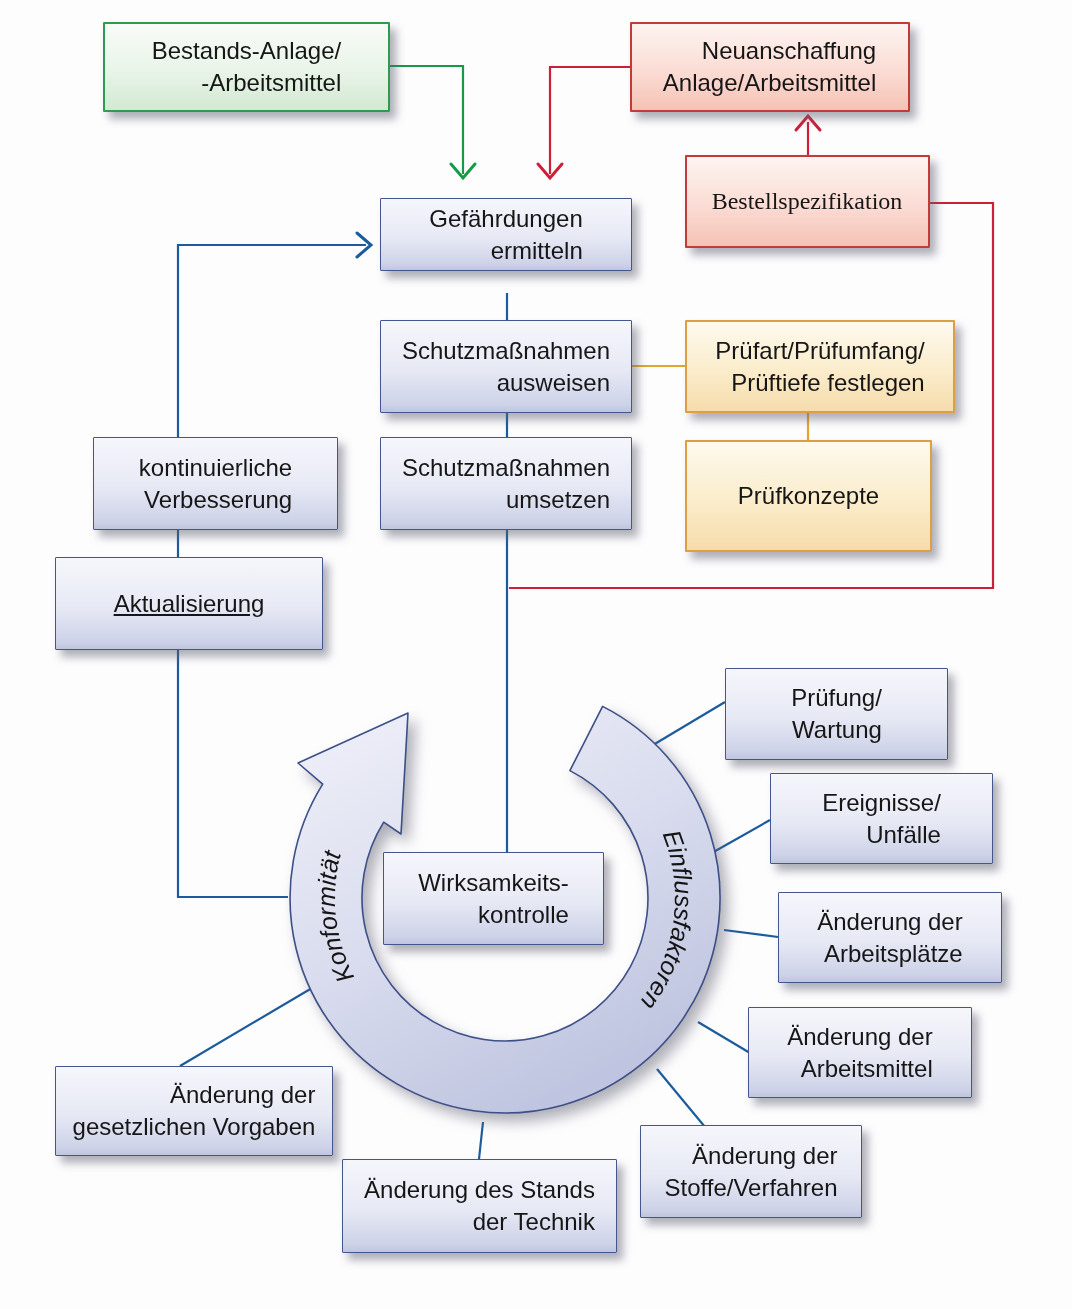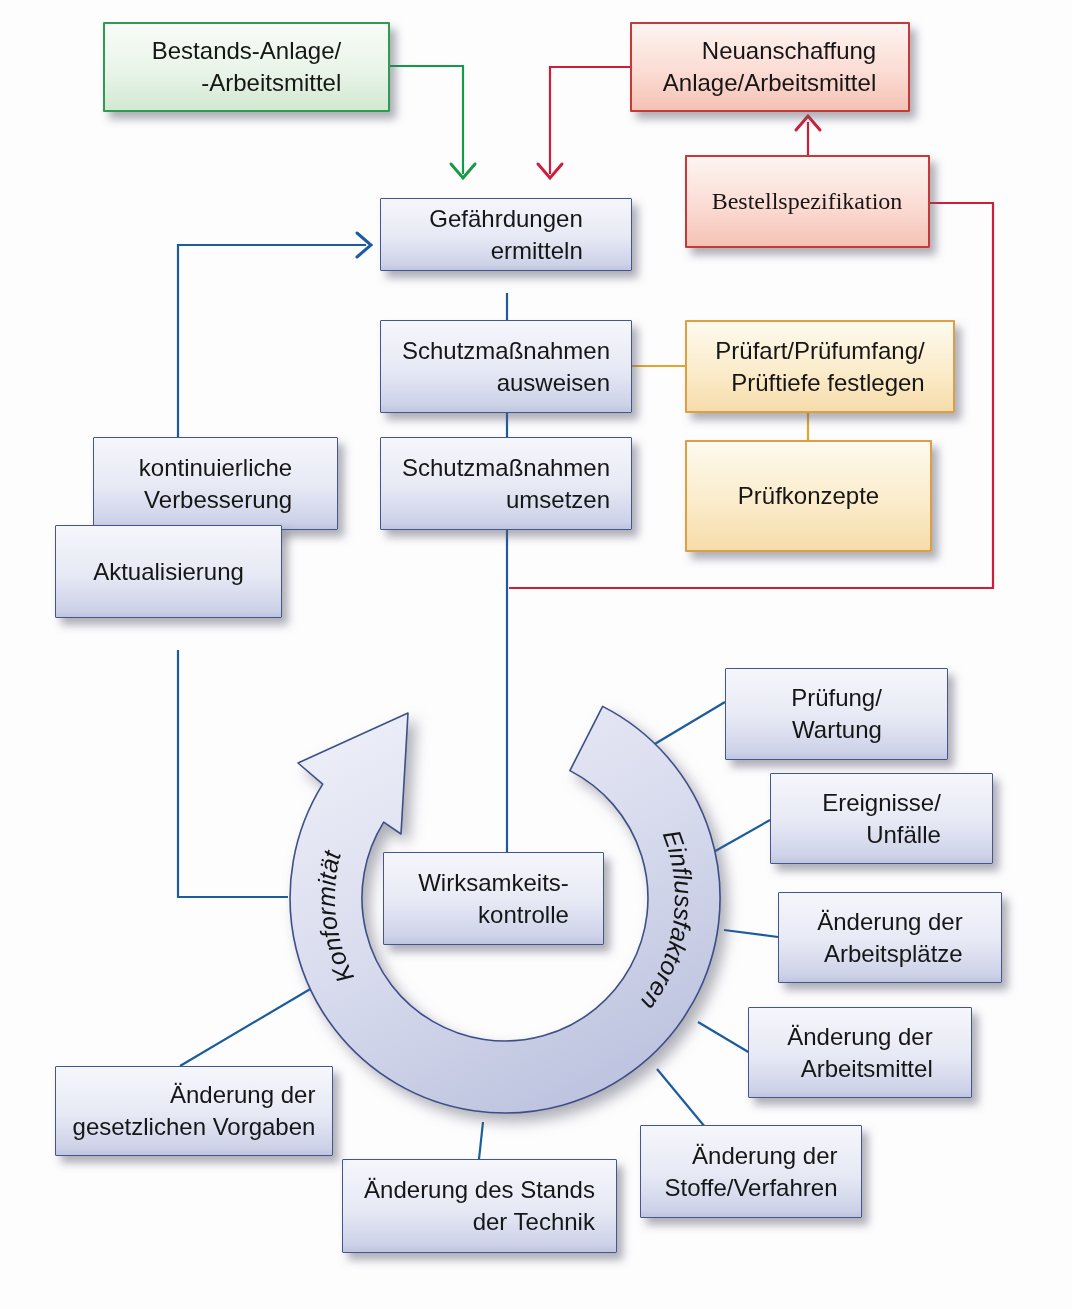--- a/index.html
+++ b/index.html
@@ -141,21 +141,21 @@
 Prüftiefe festlegen</div>
 
   <div class="box box-orange" style="left:685px;top:440px;width:247px;height:112px;">Prüfkonzepte</div>
 
   <div class="box box-lavender" style="left:380px;top:437px;width:252px;height:93px;">Schutzmaßnahmen
 umsetzen</div>
 
   <div class="box box-lavender" style="left:55px;top:437px;width:245px;height:93px;margin-left:38px;">kontinuierliche
 Verbesserung</div>
 
-  <div class="box box-lavender" style="left:55px;top:525px;width:227px;height:93px;">Aktualisierung</div>
+  <div class="box box-lavender" style="left:55px;top:557px;width:268px;height:93px;text-decoration:underline;">Aktualisierung</div>
 
   <div class="box box-lavender" style="left:383px;top:852px;width:221px;height:93px;">Wirksamkeits-
 kontrolle</div>
 
   <div class="box box-lavender" style="left:725px;top:656px;width:223px;height:92px;margin-top:12px;">Prüfung/
 Wartung</div>
 
   <div class="box box-lavender" style="left:770px;top:773px;width:223px;height:91px;">Ereignisse/
 Unfälle</div>
 

